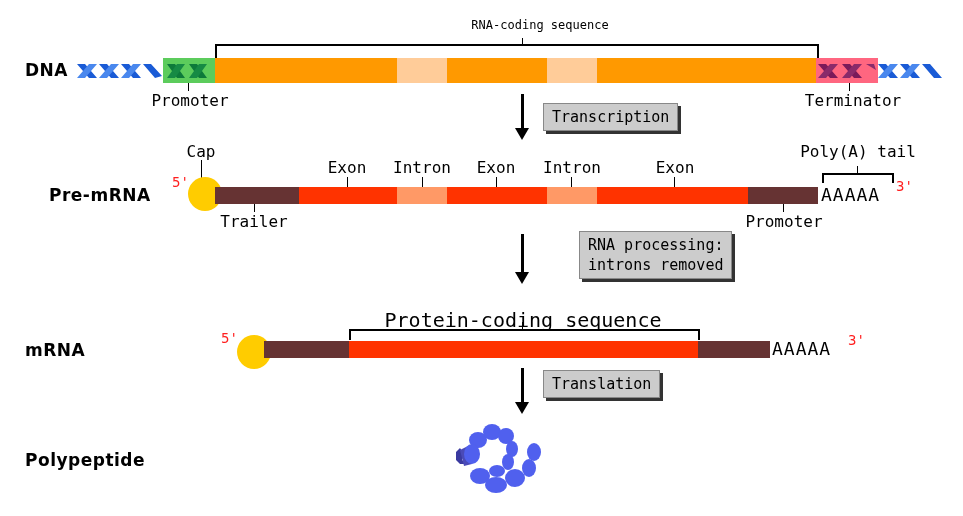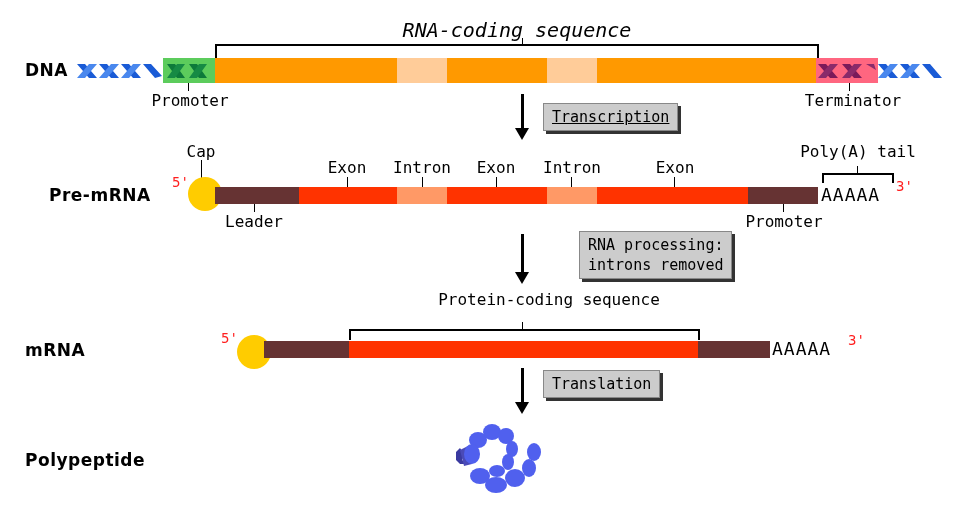--- a/index.html
+++ b/index.html
@@ -20,21 +20,21 @@
     svg { position: absolute; overflow: visible; }
   </style>
 </head>
 <body>
 
 <div class="row-label" style="left:25px; top:60px;">DNA</div>
 <div class="row-label" style="left:25px; top:185px;margin-left:24px;">Pre-mRNA</div>
 <div class="row-label" style="left:25px; top:340px;">mRNA</div>
 <div class="row-label" style="left:25px; top:450px;">Polypeptide</div>
 
-<div class="lbl lbl-c" style="left:517px; top:18px; font-size:20px;font-style:italic;">RNA-coding sequence</div>
+<div class="lbl lbl-c" style="left:540px; top:18px; font-size:12px;">RNA-coding sequence</div>
 <div class="bracket" style="left:215px; top:44px; width:600px; height:12px;"></div>
 <div class="tick" style="left:522px; top:38px; height:7px;"></div>
 
 <svg style="left:77px; top:60px;" width="85" height="22">
   <path d="M0,4 L8,4 L20,18 L12,18 Z M22,4 L30,4 L42,18 L34,18 Z M44,4 L52,4 L64,18 L56,18 Z M66,4 L74,4 L85,16 L78,18 Z" fill="#1a5bd6"></path>
   <path d="M12,4 L20,4 L8,18 L0,18 Z M34,4 L42,4 L30,18 L22,18 Z M56,4 L64,4 L52,18 L44,18 Z" fill="#4a88ee"></path>
 </svg>
 
 <div class="seg" style="left:163px; top:58px; width:52px; height:25px; background:#5ccc5c;"></div>
 <svg style="left:163px; top:58px;" width="52" height="25">
@@ -57,30 +57,30 @@
 </svg>
 <div class="tick" style="left:849px; top:83px; height:8px;"></div>
 <div class="lbl lbl-c" style="left:853px; top:91px;">Terminator</div>
 
 <svg style="left:878px; top:60px;" width="65" height="22">
   <path d="M0,4 L8,4 L20,18 L12,18 Z M22,4 L30,4 L42,18 L34,18 Z M44,4 L52,4 L64,18 L56,18 Z" fill="#1a5bd6"></path>
   <path d="M12,4 L20,4 L8,18 L0,18 Z M34,4 L42,4 L30,18 L22,18 Z" fill="#4a88ee"></path>
 </svg>
 
 <div class="arrow" style="left:521px; top:94px; height:36px;"></div>
-<div class="step-btn" style="left:543px; top:103px;text-decoration:underline;">Transcription</div>
+<div class="step-btn" style="left:543px; top:103px;">Transcription</div>
 
 <div class="lbl lbl-c" style="left:201px; top:142px;">Cap</div>
 <div class="tick" style="left:201px; top:160px; height:18px;"></div>
 <div class="prime" style="left:172px; top:174px;">5'</div>
 <div class="cap" style="left:188px; top:177px;"></div>
 
 <div class="seg" style="left:215px; top:187px; width:84px; height:17px; background:#663333;"></div>
 <div class="tick" style="left:254px; top:204px; height:8px;"></div>
-<div class="lbl lbl-c" style="left:254px; top:212px;">Leader</div>
+<div class="lbl lbl-c" style="left:254px; top:212px;">Trailer</div>
 
 <div class="seg" style="left:299px; top:187px; width:98px; height:17px; background:#ff3300;"></div>
 <div class="seg" style="left:397px; top:187px; width:50px; height:17px; background:#ff9966;"></div>
 <div class="seg" style="left:447px; top:187px; width:100px; height:17px; background:#ff3300;"></div>
 <div class="seg" style="left:547px; top:187px; width:50px; height:17px; background:#ff9966;"></div>
 <div class="seg" style="left:597px; top:187px; width:151px; height:17px; background:#ff3300;"></div>
 
 <div class="tick" style="left:347px; top:177px; height:10px;"></div>
 <div class="lbl lbl-c" style="left:347px; top:158px;">Exon</div>
 <div class="tick" style="left:422px; top:177px; height:10px;"></div>
@@ -99,21 +99,21 @@
 <div class="lbl lbl-c" style="left:858px; top:142px;">Poly(A) tail</div>
 <div class="bracket" style="left:822px; top:173px; width:68px; height:8px;"></div>
 <div class="tick" style="left:857px; top:166px; height:8px;"></div>
 <div class="polyA" style="left:821px; top:184px;">AAAAA</div>
 <div class="prime" style="left:896px; top:178px;">3'</div>
 
 <div class="arrow" style="left:521px; top:234px; height:40px;"></div>
 <div class="step-btn" style="left:543px; top:231px;margin-left:36px;">RNA processing:
 introns removed</div>
 
-<div class="lbl lbl-c" style="left:523px; top:290px; font-size:16px;margin-left:26px;">Protein-coding sequence</div>
+<div class="lbl lbl-c" style="left:523px; top:308px; font-size:20px;">Protein-coding sequence</div>
 <div class="bracket" style="left:349px; top:329px; width:347px; height:9px;"></div>
 <div class="tick" style="left:522px; top:322px; height:8px;"></div>
 
 <div class="prime" style="left:221px; top:330px;">5'</div>
 <div class="cap" style="left:237px; top:335px;"></div>
 <div class="seg" style="left:264px; top:341px; width:85px; height:17px; background:#663333;"></div>
 <div class="seg" style="left:349px; top:341px; width:349px; height:17px; background:#ff3300;"></div>
 <div class="seg" style="left:698px; top:341px; width:72px; height:17px; background:#663333;"></div>
 <div class="polyA" style="left:772px; top:338px;">AAAAA</div>
 <div class="prime" style="left:848px; top:332px;">3'</div>

